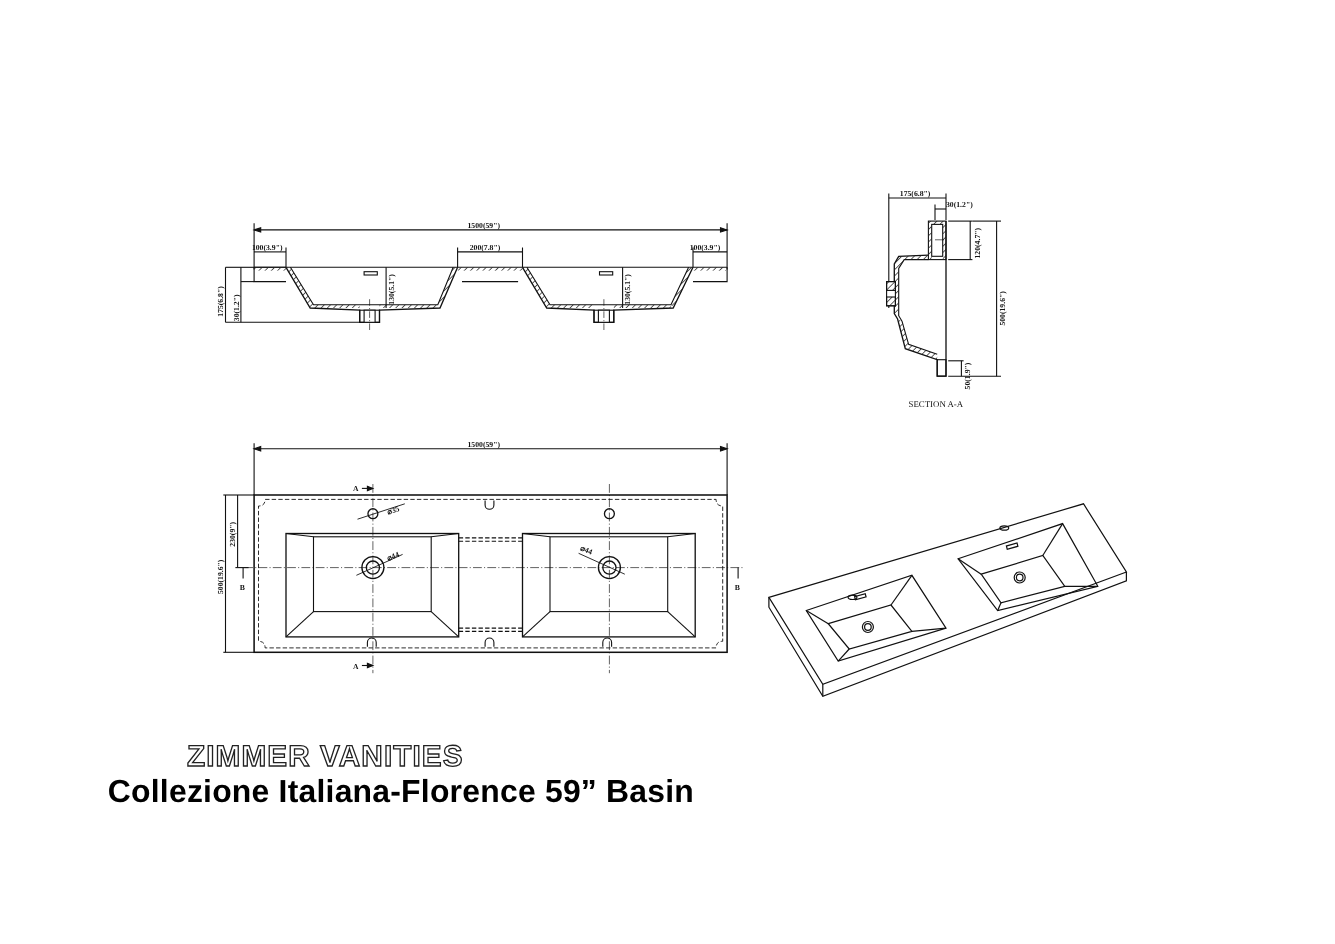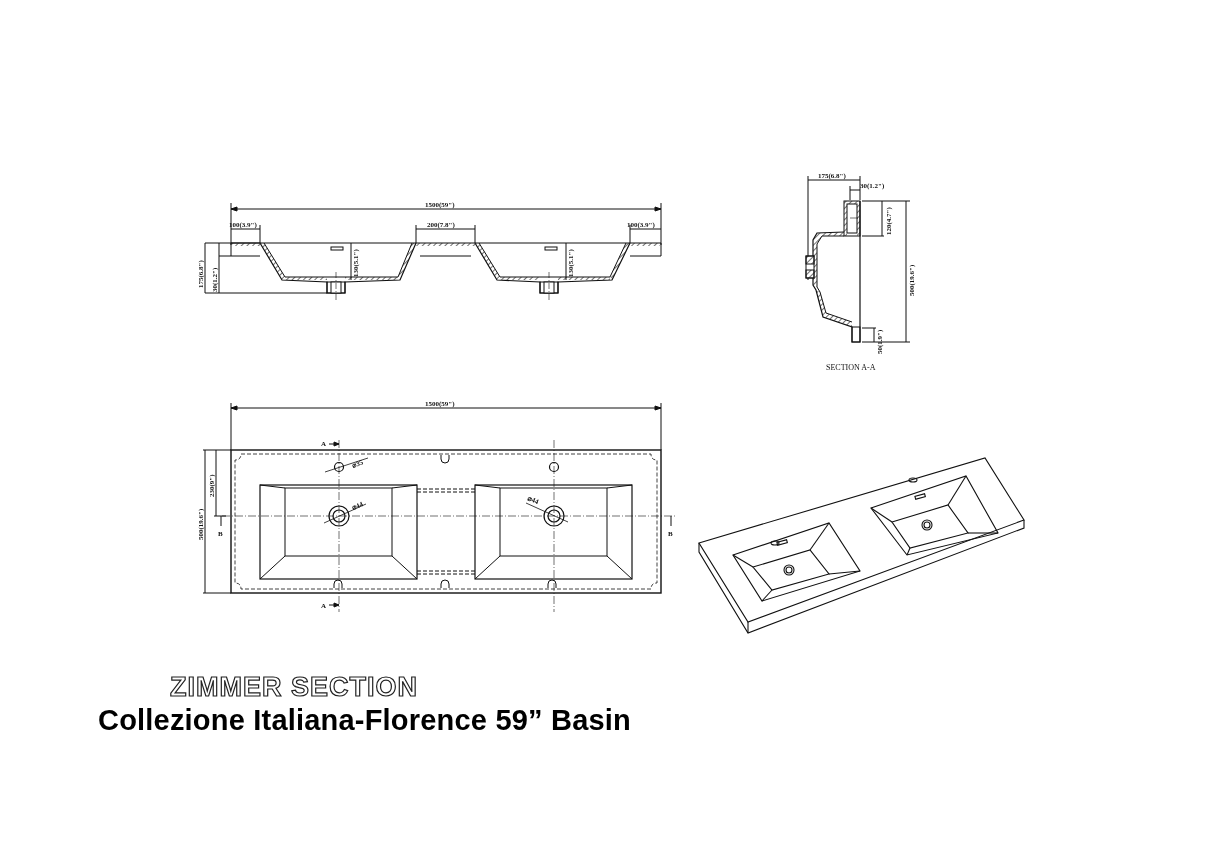--- a/index.html
+++ b/index.html
@@ -226,14 +226,14 @@
     <line x1="966" y1="476" x2="948" y2="505"></line>
     <line x1="998" y1="533" x2="968" y2="533"></line>
     <line x1="907" y1="555" x2="910" y2="548"></line>
     <circle cx="927" cy="525" r="5"></circle>
     <circle cx="927" cy="525" r="3"></circle>
     <ellipse cx="913" cy="480" rx="4" ry="2"></ellipse>
     <rect x="915" y="495" width="10" height="3" transform="rotate(-15 920 496)"></rect>
   </g>
 </svg>
 
-<div class="brand">ZIMMER SECTION</div>
+<div class="brand">ZIMMER VANITIES</div>
 <div class="title">Collezione Italiana-Florence 59” Basin</div>
 
 </body></html>

